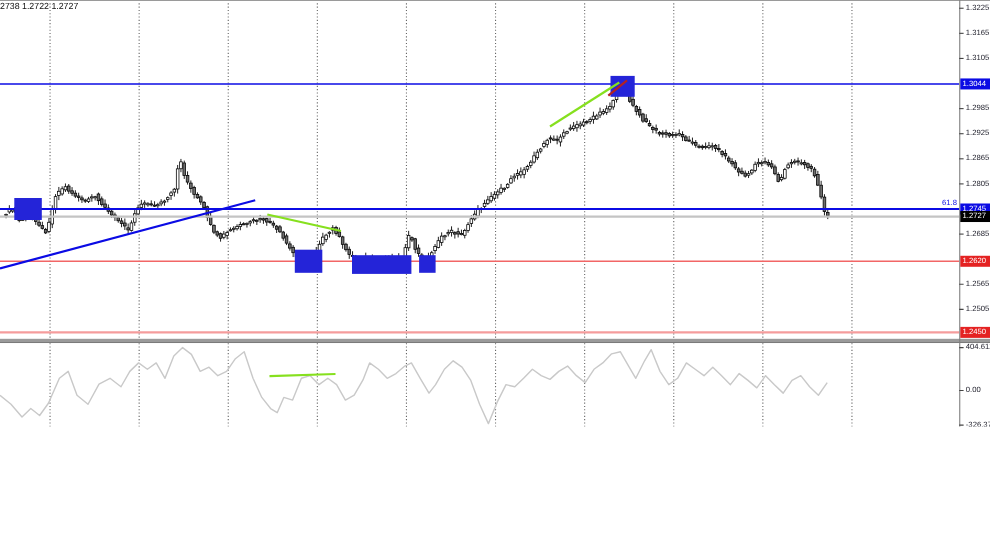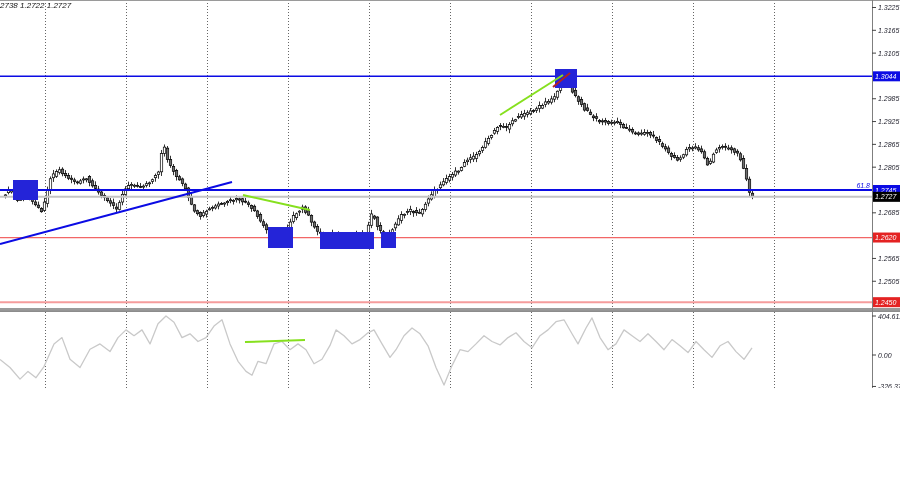--- a/index.html
+++ b/index.html
@@ -1,17 +1,17 @@
 <!DOCTYPE html>
 <html><head>
 <meta charset="utf-8">
 <style>
   html,body{margin:0;padding:0;background:#fff;}
   .screen{position:relative;width:900px;height:388px;background:#fff;overflow:hidden;
-          font-family:"Liberation Sans","DejaVu Sans",sans-serif;font-style:italic;}
+          font-family:"Liberation Sans","DejaVu Sans",sans-serif;}
   svg{position:absolute;left:0;top:0;display:block;}
   .ohlc{position:absolute;left:0px;top:1px;font-size:8px;color:#111;letter-spacing:0px;
         font-family:"Liberation Sans","DejaVu Sans",sans-serif;}
   text{font-family:"Liberation Sans","DejaVu Sans",sans-serif;}
 </style>
 </head>
 <body>
 
 <div class="screen">
   <svg id="chart-svg" width="900" height="500" viewBox="0 0 900 500">

